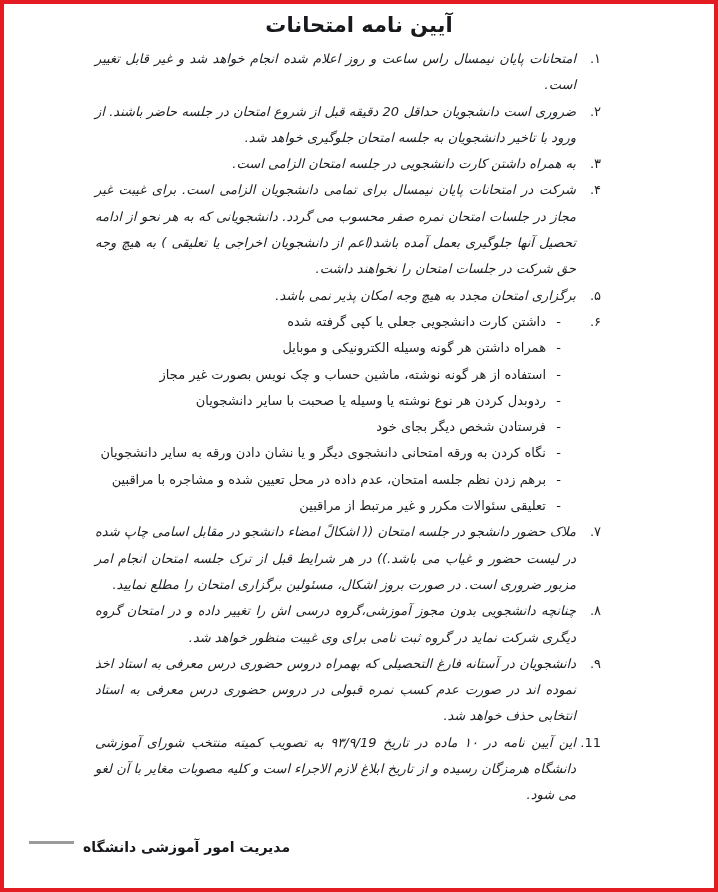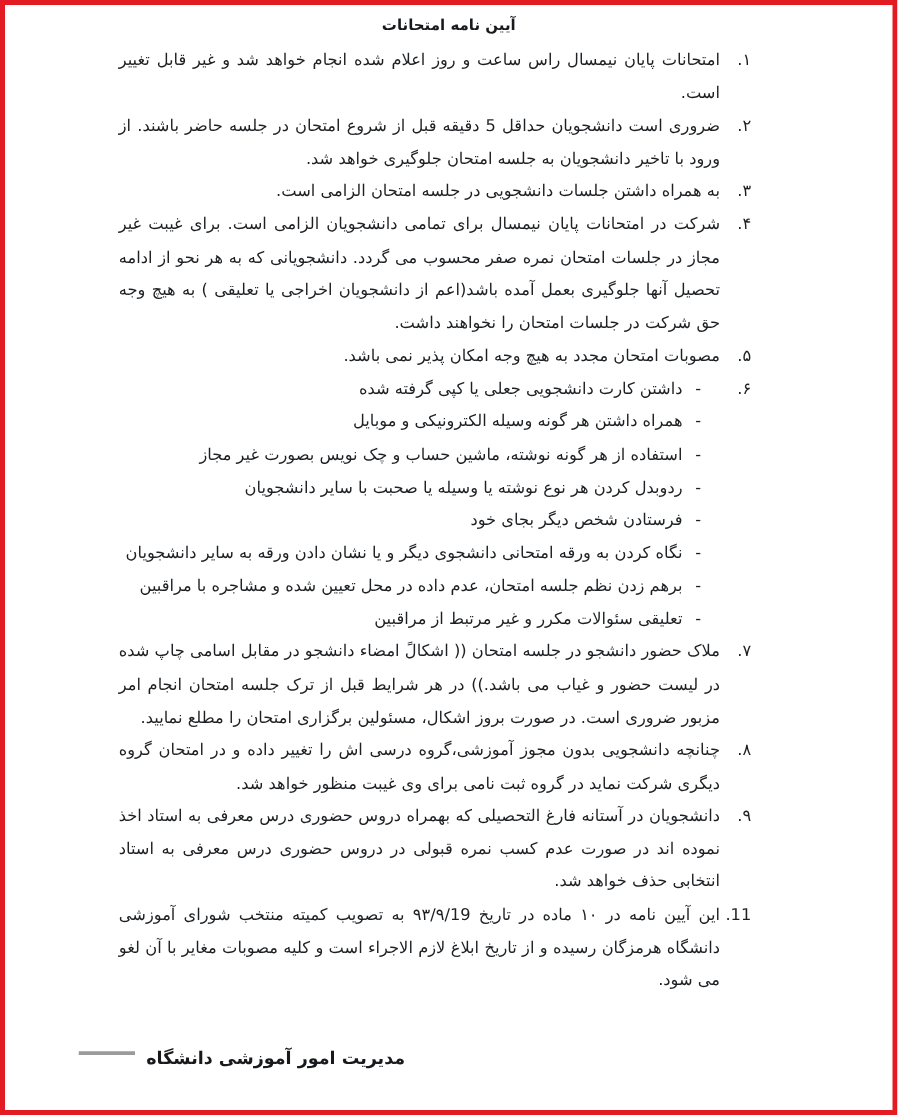--- a/index.html
+++ b/index.html
@@ -12,21 +12,21 @@
     height: 892px;
     background: #ffffff;
     border: 4px solid #e31b23;
     overflow: hidden;
     direction: rtl;
   }
 
   .doc-title {
     margin-top: 9px;
     text-align: center;
-    font-size: 12px;
+    font-size: 21px;
     font-weight: bold;
     color: #17191c;
     letter-spacing: 0;
   }
 
   .rules {
     margin: 9px 113px 0 91px; 
     direction: rtl;
     color: #1d2023;
     font-size: 13px;
@@ -45,20 +45,21 @@
     text-align: right;
     padding-left: 4px;
     white-space: nowrap;
   }
 
   .rule-body { flex: 1 1 auto; min-width: 0; }
 
   .rule-text {
     text-align: justify;
     text-justify: inter-word;
+    font-style: italic;
   }
 
   .sub-list { margin: 0 15px 0 0; }
 
   .sub-item {
     display: flex;
     direction: rtl;
     align-items: flex-start;
   }
 
@@ -66,21 +67,21 @@
     flex: 0 0 15px;
     width: 15px;
     text-align: right;
     padding-left: 6px;
   }
 
   .sub-text { flex: 1 1 auto; }
 
   .signature {
     position: absolute;
-    left: 59px;
+    left: 25px;
     bottom: 30px;
     display: flex;
     direction: rtl;
     align-items: flex-start;
     gap: 9px;
   }
 
   .signature-text {
     font-size: 14px;
     font-weight: bold;
@@ -107,45 +108,45 @@
     <div class="rule-marker">۱.</div>
     <div class="rule-body">
       <div class="rule-text">امتحانات پایان نیمسال راس ساعت و روز اعلام شده انجام خواهد شد و غیر قابل تغییر است.</div>
 
     </div>
   </div>
 
   <div class="rule">
     <div class="rule-marker">۲.</div>
     <div class="rule-body">
-      <div class="rule-text">ضروری است دانشجویان حداقل 5 دقیقه قبل از شروع امتحان در جلسه حاضر باشند. از ورود با تاخیر دانشجویان به جلسه امتحان جلوگیری خواهد شد.</div>
+      <div class="rule-text">ضروری است دانشجویان حداقل 20 دقیقه قبل از شروع امتحان در جلسه حاضر باشند. از ورود با تاخیر دانشجویان به جلسه امتحان جلوگیری خواهد شد.</div>
 
     </div>
   </div>
 
   <div class="rule">
     <div class="rule-marker">۳.</div>
     <div class="rule-body">
-      <div class="rule-text">به همراه داشتن جلسات دانشجویی در جلسه امتحان الزامی است.</div>
+      <div class="rule-text">به همراه داشتن کارت دانشجویی در جلسه امتحان الزامی است.</div>
 
     </div>
   </div>
 
   <div class="rule">
     <div class="rule-marker">۴.</div>
     <div class="rule-body">
       <div class="rule-text">شرکت در امتحانات پایان نیمسال برای تمامی دانشجویان الزامی است. برای غیبت غیر مجاز در جلسات امتحان نمره صفر محسوب می گردد. دانشجویانی که به هر نحو از ادامه تحصیل آنها جلوگیری بعمل آمده باشد(اعم از دانشجویان اخراجی یا تعلیقی ) به هیچ وجه حق شرکت در جلسات امتحان را نخواهند داشت.</div>
 
     </div>
   </div>
 
   <div class="rule">
     <div class="rule-marker">۵.</div>
     <div class="rule-body">
-      <div class="rule-text">مصوبات امتحان مجدد به هیچ وجه امکان پذیر نمی باشد.</div>
+      <div class="rule-text">برگزاری امتحان مجدد به هیچ وجه امکان پذیر نمی باشد.</div>
 
     </div>
   </div>
 
   <div class="rule">
     <div class="rule-marker">۶.</div>
     <div class="rule-body">
       <div class="sub-list">
   <div class="sub-item">
     <div class="sub-marker">-</div>

